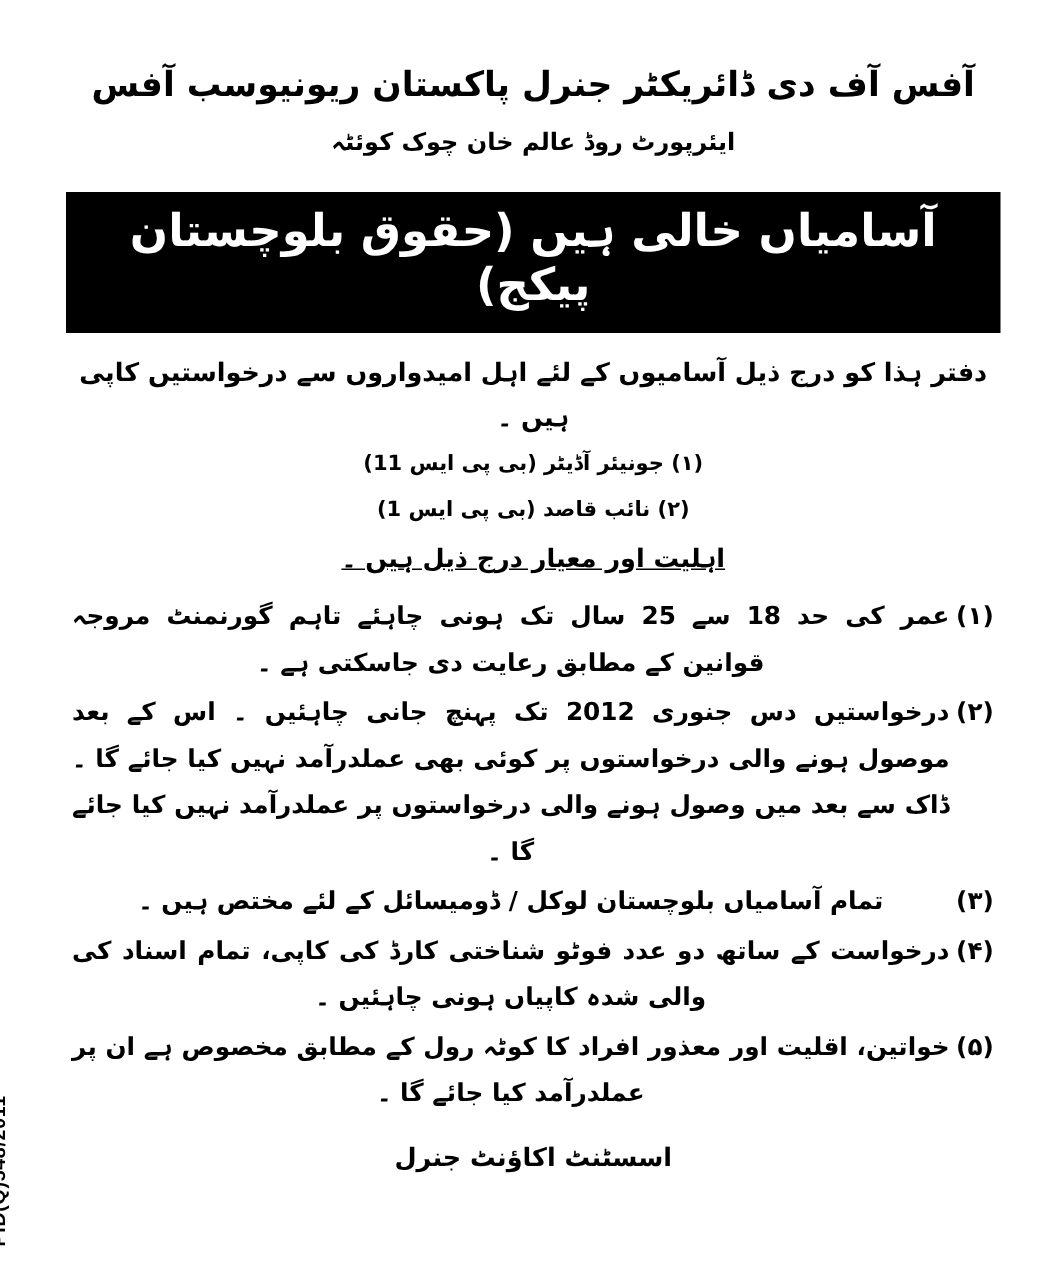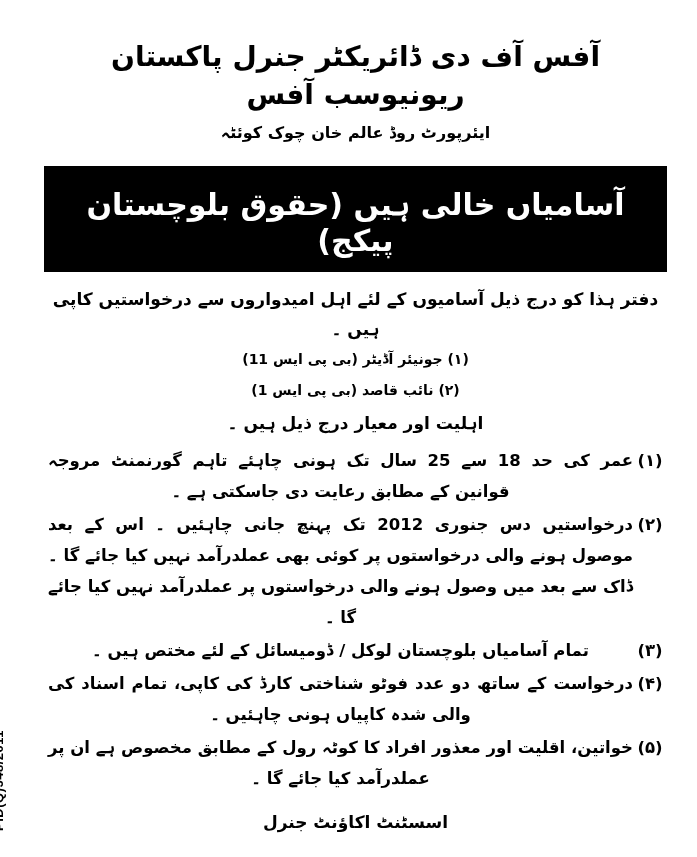--- a/index.html
+++ b/index.html
@@ -37,36 +37,36 @@
     direction: rtl;
     margin-top: 20px;
   }
   .header .line {
     font-family: "DejaVu Sans", sans-serif;
     font-weight: bold;
     color: #000000;
     letter-spacing: 0.5px;
   }
   .header .line1 {
-    font-size: 28px;
+    font-size: 23px;
     line-height: 38px;
   }
   .header .line2 {
     font-size: 16px;
     line-height: 38px;
   }
 
   
   .banner {
     margin-top: 14px;
     background: #000000;
     color: #ffffff;
     text-align: center;
     direction: rtl;
-    padding: 21px 6px 13px 6px;
+    padding: 9px 6px 13px 6px;
     font-size: 30px;
     font-weight: bold;
     line-height: 1.2;
     letter-spacing: 0.5px;
   }
 
   
   .body {
     direction: rtl;
     text-align: right;
@@ -85,20 +85,21 @@
     font-weight: bold;
     text-align: center;
     line-height: 31px;
   }
   .subhead {
     font-size: 17px;
     font-weight: bold;
     text-align: center;
     line-height: 31px;
     margin-top: 2px;
+    text-decoration: underline;
   }
   .qual-line {
     font-size: 16.5px;
     font-weight: bold;
     line-height: 31px;
     text-align: right;
     padding-right: 2px;
   }
 
   .cond-list {

